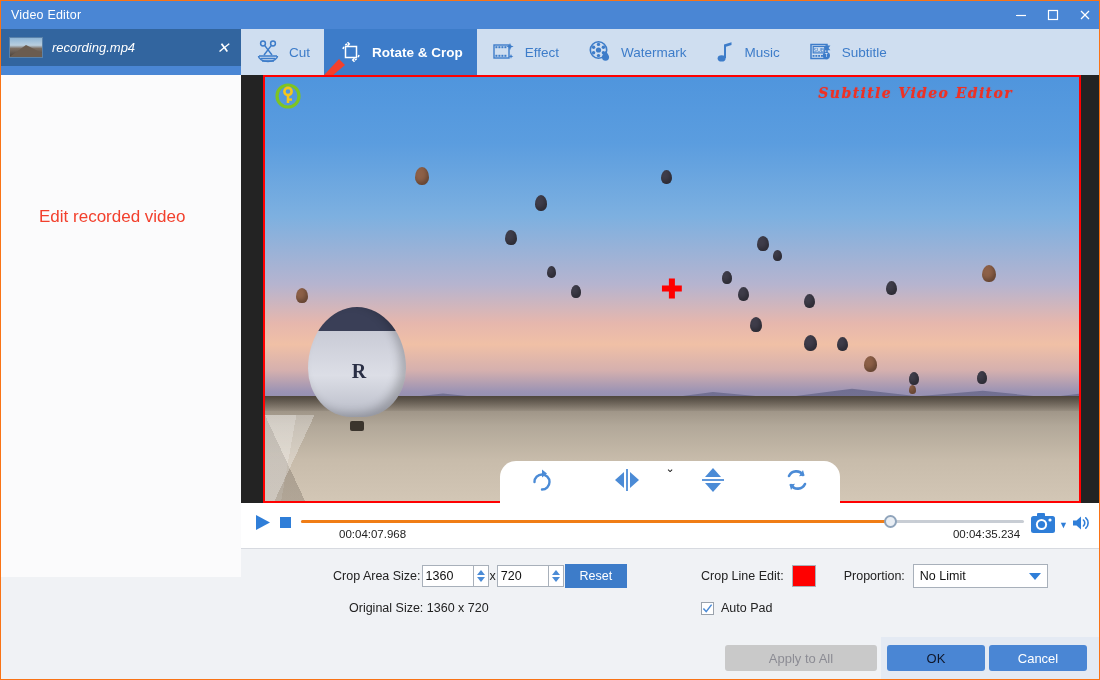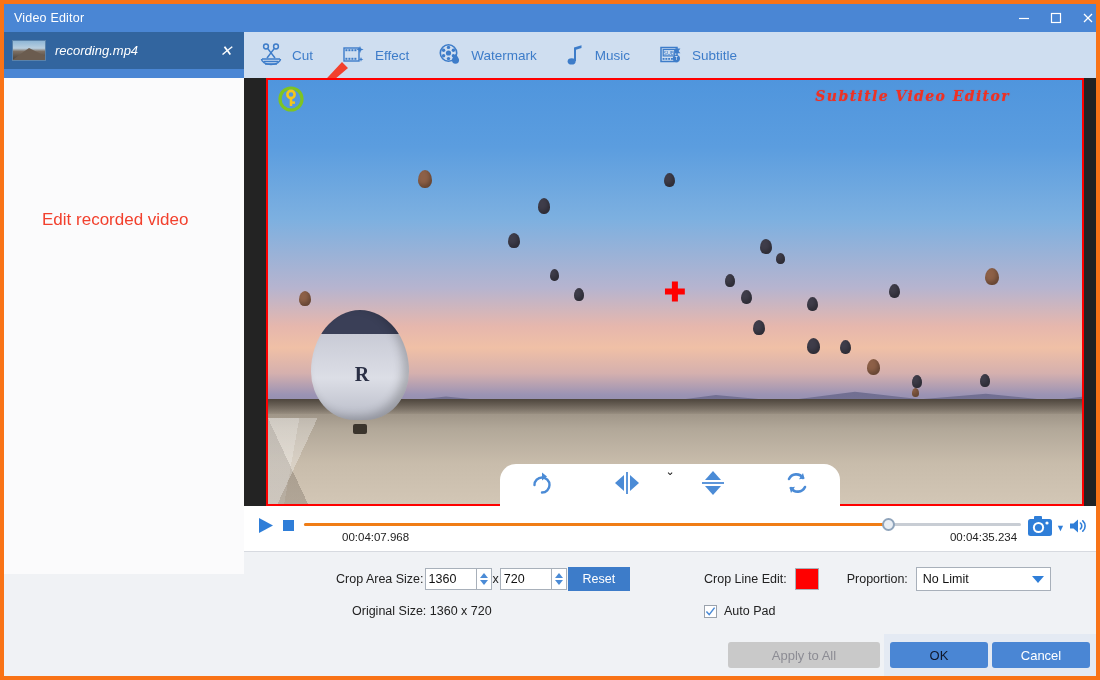--- a/index.html
+++ b/index.html
@@ -6,21 +6,21 @@
   html, body {
     width: 1100px; height: 680px;
     font-family: "Liberation Sans", sans-serif;
     overflow: hidden;
     background: #ffffff;
   }
   #app {
     position: relative;
     width: 1100px; height: 680px;
     background: #f0f2f5;
-    border: 4px solid #f97316;
+    border: 1px solid #f97316;
     overflow: hidden;
   }
 
   
   .titlebar {
     position: absolute; left: 0; top: 0; width: 1100px; height: 28px;
     background: #4a86d4;
     display: flex; align-items: center;
   }
   .titlebar-title {
@@ -332,20 +332,32 @@
               <circle cx="18" cy="4.5" r="2.4"></circle>
             <line x1="9.6" y1="6.4" x2="17" y2="16"></line>
               <line x1="16.4" y1="6.4" x2="9" y2="16"></line>
             <path d="M4 17 h18 M5.5 19.5 h15 M7 22 h12"></path>
             <path d="M3.5 17 a9.5 5.5 0 0 0 19 0"></path>
           </svg>
         </span>
         <span class="lbl">Cut</span>
       </div>
 
+      <div class="tool active">
+        <span>
+          <svg width="26" height="26" viewBox="0 0 26 26" fill="none" stroke="#ffffff" stroke-width="1.5">
+            <rect x="7.5" y="7.5" width="11" height="11"></rect>
+            <path d="M5 10 a8.5 8.5 0 0 1 4-5" stroke-dasharray="2.2 2.2"></path>
+            <path d="M21 16 a8.5 8.5 0 0 1-4 5" stroke-dasharray="2.2 2.2"></path>
+            <path d="M9.5 3.2 l1.8 1.8 -1.8 1.8"></path>
+            <path d="M16.5 22.8 l-1.8-1.8 1.8-1.8"></path>
+          </svg>
+        </span>
+        <span class="lbl">Rotate &amp; Crop</span>
+      </div>
 
       <div class="tool">
         <span>
           <svg width="26" height="26" viewBox="0 0 26 26" fill="none" stroke="#3d7cc9" stroke-width="1.4">
             <rect x="3" y="6" width="15" height="13"></rect>
             <g fill="#3d7cc9" stroke="none">
               <rect x="4.4" y="7.2" width="2" height="2"></rect>
                 <rect x="7.4" y="7.2" width="2" height="2"></rect>
               <rect x="10.4" y="7.2" width="2" height="2"></rect>
                 <rect x="13.4" y="7.2" width="2" height="2"></rect>

